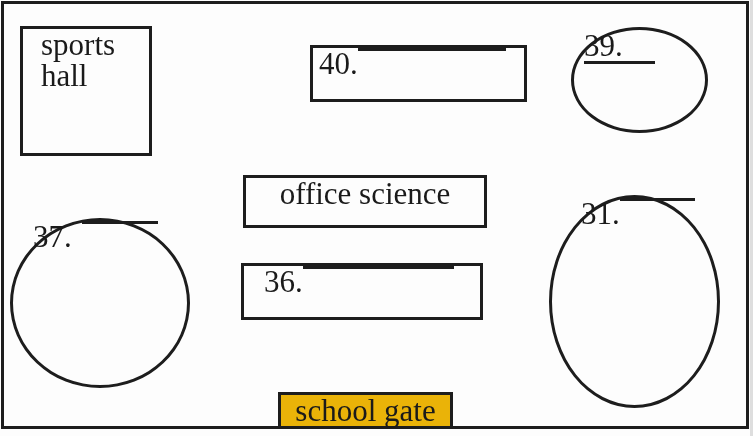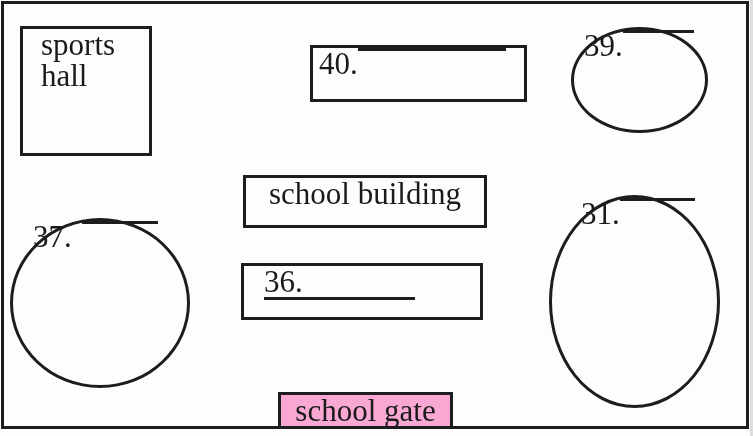--- a/index.html
+++ b/index.html
@@ -40,27 +40,27 @@
     line-height: 1;
     white-space: nowrap;
   }
   .ellipse { border-radius: 50%; }
 
   
   .sports-hall    { left: 20px;  top: 26px;  width: 132px; height: 130px; justify-content: center; }
   .sports-hall .lbl { width: 90px; text-align: left; white-space: normal; line-height: 1.0; }
   .science-lab    { left: 161px; top: 30px;  width: 146px; height: 98px;  justify-content: center; }
   .box-40         { left: 310px; top: 45px;  width: 217px; height: 57px;  padding-left: 6px; }
-  .ellipse-39     { left: 571px; top: 27px;  width: 137px; height: 106px; padding-left: 10px; }
+  .ellipse-39     { left: 571px; top: 27px;  width: 137px; height: 106px; padding-left: 10px; flex-direction: column; }
   .office-building{ left: 243px; top: 175px; width: 244px; height: 53px;  justify-content: center; }
   .circle-37      { left: 10px;  top: 218px; width: 180px; height: 170px; padding-left: 20px; }
-  .box-36         { left: 241px; top: 263px; width: 242px; height: 57px;  padding-left: 20px; flex-direction: column; }
+  .box-36         { left: 241px; top: 263px; width: 242px; height: 57px;  padding-left: 20px; }
   .ellipse-38     { left: 549px; top: 195px; width: 171px; height: 213px; padding-left: 29px; }
   .school-gate    { left: 278px; top: 392px; width: 175px; height: 37px;  justify-content: center;
-                    background: #f9a8d4; z-index: 2; }
+                    background: #eab308; z-index: 2; }
 
   
   .blank {
     display: inline-block;
     height: 0;
     border-bottom: 3px solid #1d1d1d;
     vertical-align: -5px;
   }
   .b40 { width: 148px; }
   .b39 { width: 71px; }
@@ -84,21 +84,21 @@
     <span class="num">40.</span>
       <span class="blank b40"></span>
   </div>
 
   <div class="shape ellipse ellipse-39">
     <span class="num">39.</span>
       <span class="blank b39"></span>
   </div>
 
   <div class="shape office-building">
-    <span class="lbl">school building</span>
+    <span class="lbl">office science</span>
   </div>
 
   <div class="shape ellipse circle-37">
     <span class="num">37.</span>
       <span class="blank b37"></span>
   </div>
 
   <div class="shape box-36">
     <span class="num">36.</span>
       <span class="blank b36"></span>

